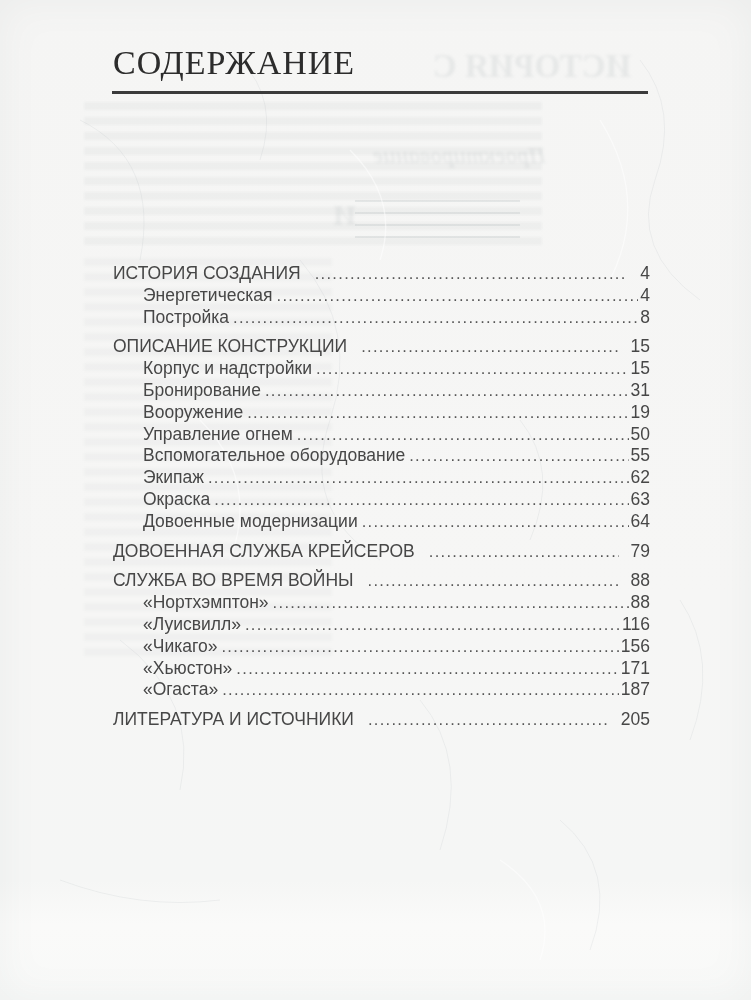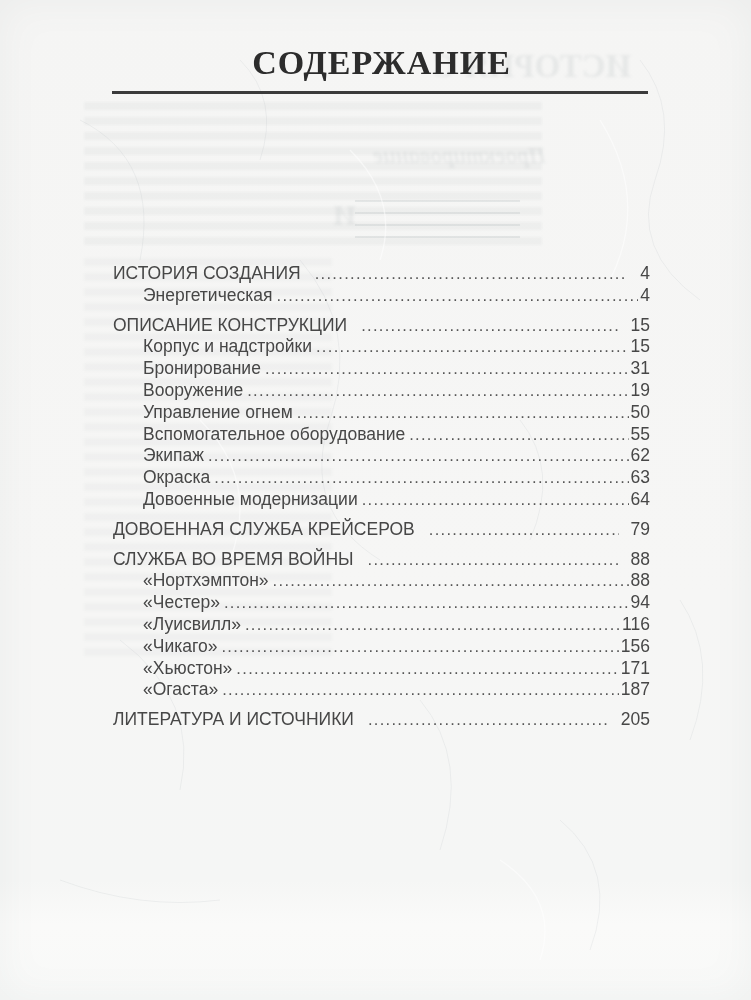--- a/index.html
+++ b/index.html
@@ -60,23 +60,22 @@
     position:absolute;top:258px;left:84px;width:248px;height:400px;
     background:repeating-linear-gradient(180deg,
       rgba(120,132,136,0.045) 0px,rgba(120,132,136,0.045) 8px,
       rgba(0,0,0,0) 8px,rgba(0,0,0,0) 15px);
     filter:blur(1px);pointer-events:none;
   }
   
   .doc-title{
     position:absolute;top:44px;left:113px;width:537px;
     font-family:"Liberation Serif",serif;
-    font-weight:bold;font-size:34px;letter-spacing:1px;
+    font-weight:normal;font-size:34px;letter-spacing:1px;
     color:#2c2c2c;
-    text-align:center;
   }
   .title-rule{
     position:absolute;top:91px;left:112px;width:536px;height:2.6px;
     background:#3b3b3b;
   }
   .toc{
     position:absolute;top:263px;left:113px;width:537px;
     font-size:17.5px;color:#474747;
   }
   .toc-row{
@@ -137,20 +136,25 @@
     <div class="toc-row chapter" style="margin-top:0">
       <span class="toc-label">ИСТОРИЯ СОЗДАНИЯ</span>
         <span class="toc-dots"></span>
         <span class="toc-page">4</span>
     </div>
     <div class="toc-row sub">
       <span class="toc-label">Энергетическая</span>
         <span class="toc-dots"></span>
         <span class="toc-page">4</span>
     </div>
+    <div class="toc-row sub">
+      <span class="toc-label">Постройка</span>
+        <span class="toc-dots"></span>
+        <span class="toc-page">8</span>
+    </div>
     <div class="toc-row chapter">
       <span class="toc-label">ОПИСАНИЕ КОНСТРУКЦИИ</span>
         <span class="toc-dots"></span>
         <span class="toc-page">15</span>
     </div>
     <div class="toc-row sub">
       <span class="toc-label">Корпус и надстройки</span>
         <span class="toc-dots"></span>
         <span class="toc-page">15</span>
     </div>
@@ -196,25 +200,20 @@
     </div>
     <div class="toc-row chapter">
       <span class="toc-label">СЛУЖБА ВО ВРЕМЯ ВОЙНЫ</span>
         <span class="toc-dots"></span>
         <span class="toc-page">88</span>
     </div>
     <div class="toc-row sub">
       <span class="toc-label">«Нортхэмптон»</span>
         <span class="toc-dots"></span>
         <span class="toc-page">88</span>
-    </div>
-    <div class="toc-row sub">
-      <span class="toc-label">«Честер»</span>
-        <span class="toc-dots"></span>
-        <span class="toc-page">94</span>
     </div>
     <div class="toc-row sub">
       <span class="toc-label">«Луисвилл»</span>
         <span class="toc-dots"></span>
         <span class="toc-page">116</span>
     </div>
     <div class="toc-row sub">
       <span class="toc-label">«Чикаго»</span>
         <span class="toc-dots"></span>
         <span class="toc-page">156</span>

